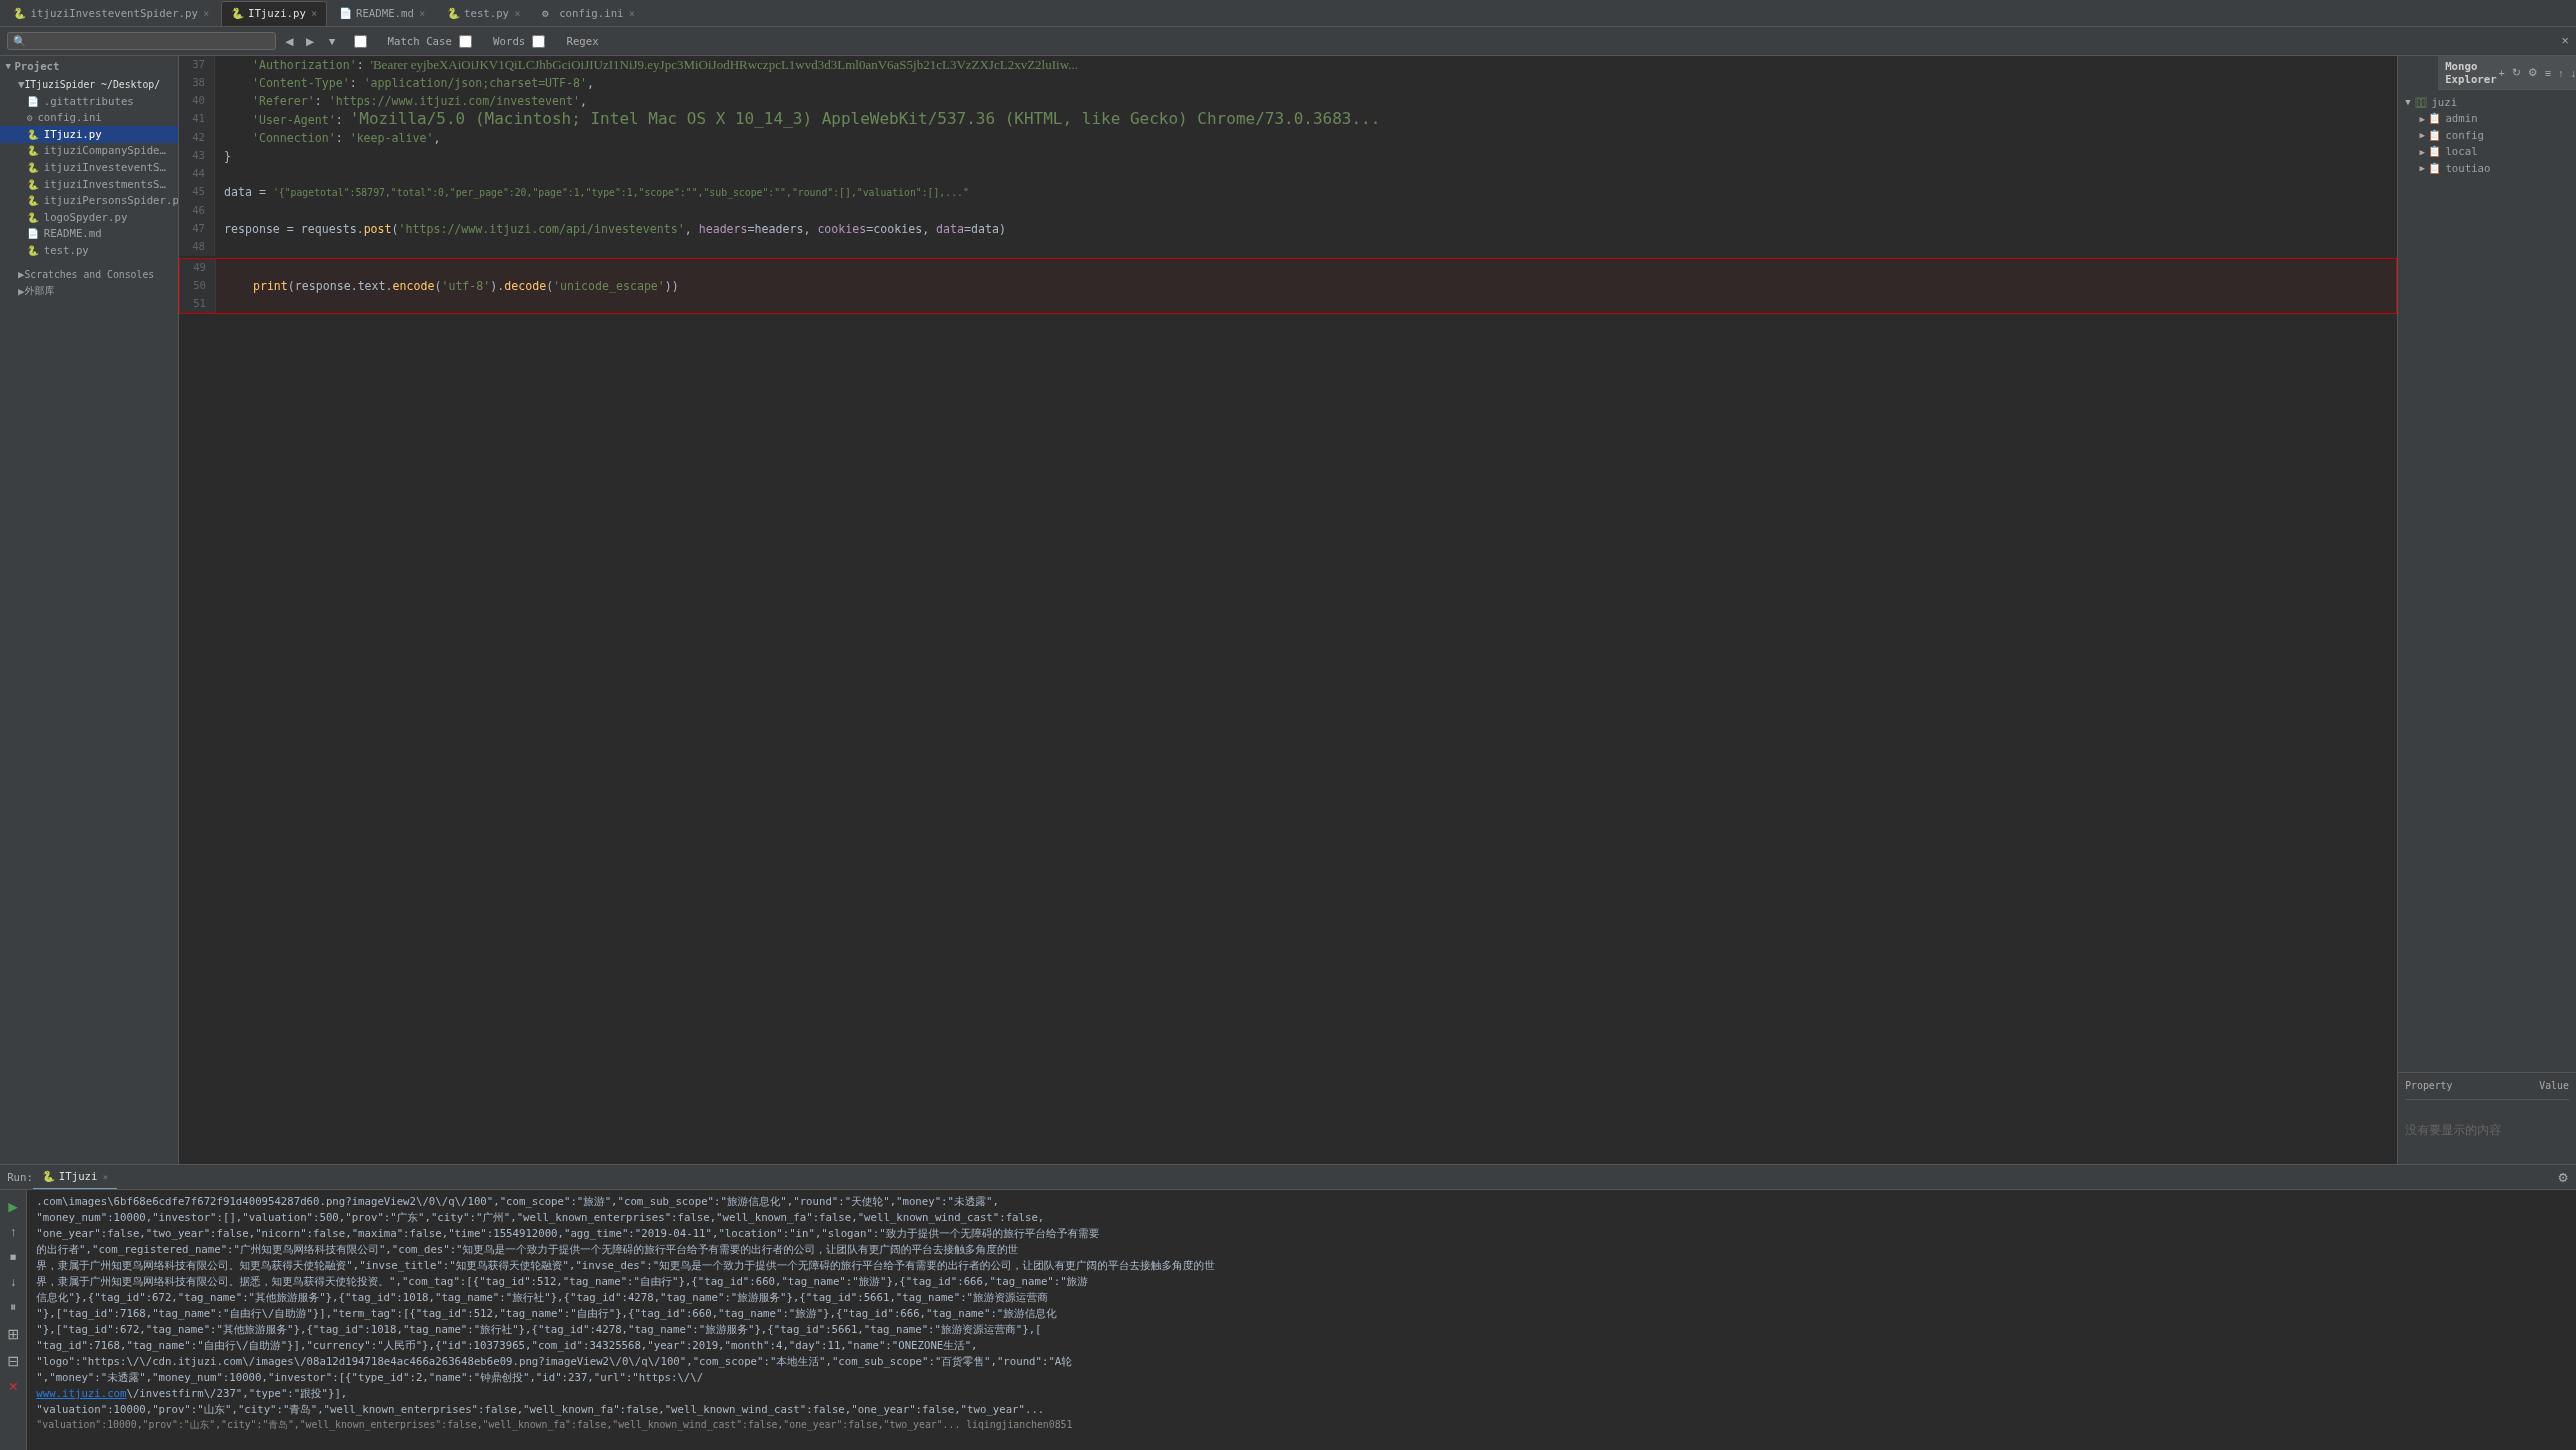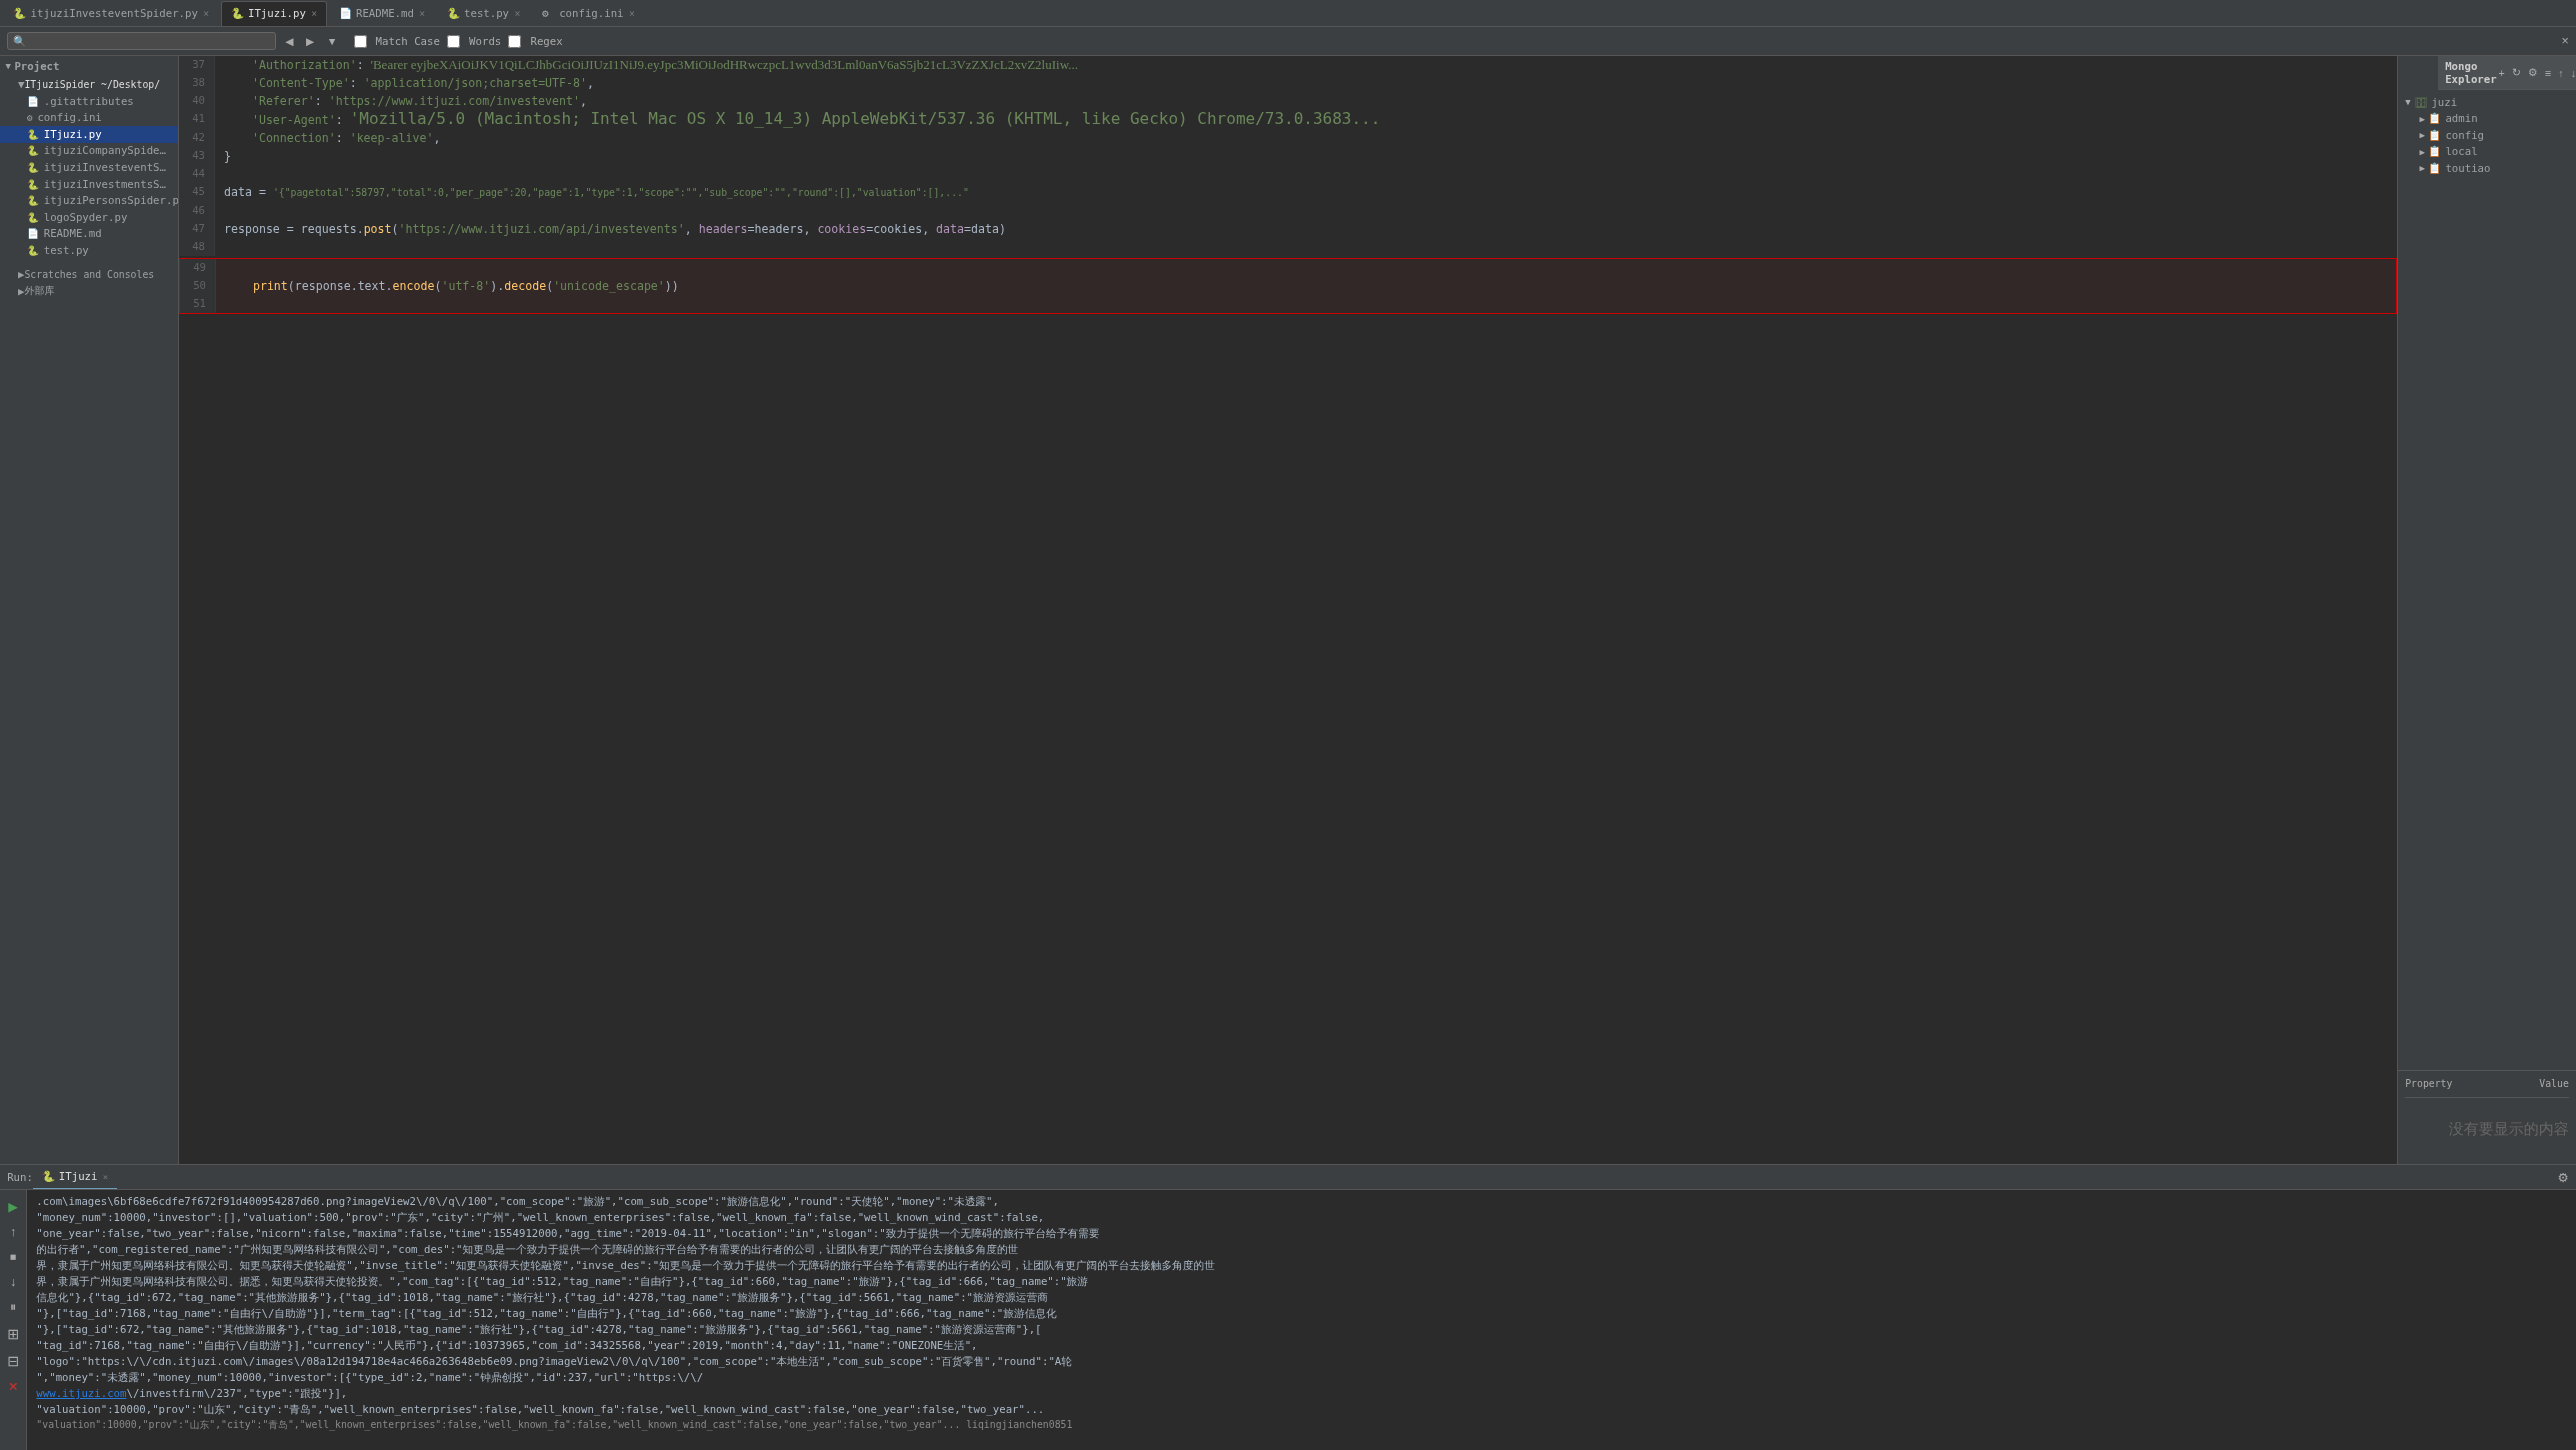--- a/index.html
+++ b/index.html
@@ -24,21 +24,21 @@
       display: flex; align-items: center; background: #3c3f41; border-bottom: 0.9px solid #555;
       height: 29px; min-height: 29px; padding: 0 7.2px; gap: 5.4px;
     }
     .search-input-wrap {
       display: flex; align-items: center; background: #4a4a4a; border: 0.9px solid #666;
       border-radius: 2.7px; padding: 1.8px 5.4px; flex: 1; max-width: 269px;
     }
     .search-input { background: transparent; border: none; outline: none; color: #ccc; font-size: 10.7px; width: 100%; }
     .search-nav-btn { background: none; border: none; color: #aaa; cursor: pointer; padding: 1.8px 3.6px; font-size: 10.7px; }
     .search-options { display: flex; align-items: center; gap: 7.2px; margin-left: 7.2px; }
-    .search-option { display: flex; align-items: center; gap: 9px; font-size: 10.7px; color: #aaa; cursor: pointer; }
+    .search-option { display: flex; align-items: center; gap: 21px; font-size: 10.7px; color: #aaa; cursor: pointer; }
     .search-option input { cursor: pointer; }
     .search-close { background: none; border: none; color: #aaa; cursor: pointer; font-size: 12.5px; margin-left: auto; }
 
     
     .main-layout { display: flex; flex: 1; overflow: hidden; }
 
     
     .sidebar {
       width: 179px; min-width: 179px; background: #3c3f41; border-right: 0.9px solid #555;
       display: flex; flex-direction: column; overflow-y: auto; font-size: 10.7px;
@@ -97,21 +97,21 @@
     .mongo-item.level2 { padding-left: 21.5px; }
 
     
     .property-panel {
       border-top: 0.9px solid #555; padding: 7.2px;
     }
     .property-header {
       display: flex; justify-content: space-between; color: #aaa; font-size: 9.8px;
       margin-bottom: 3.6px; border-bottom: 0.9px solid #555; padding-bottom: 8px;
     }
-    .property-empty { color: #666; font-size: 15px; text-align: right; padding: 18px 0; }
+    .property-empty { color: #666; font-size: 12px; text-align: left; padding: 18px 0; }
 
     
     .bottom-panel {
       height: 286px; min-height: 286px; background: #2b2b2b; border-top: 0.9px solid #555;
       display: flex; flex-direction: column;
     }
     .bottom-tabs {
       display: flex; align-items: center; background: #3c3f41; border-bottom: 0.9px solid #555;
       height: 25px; padding: 0 7.2px;
     }

